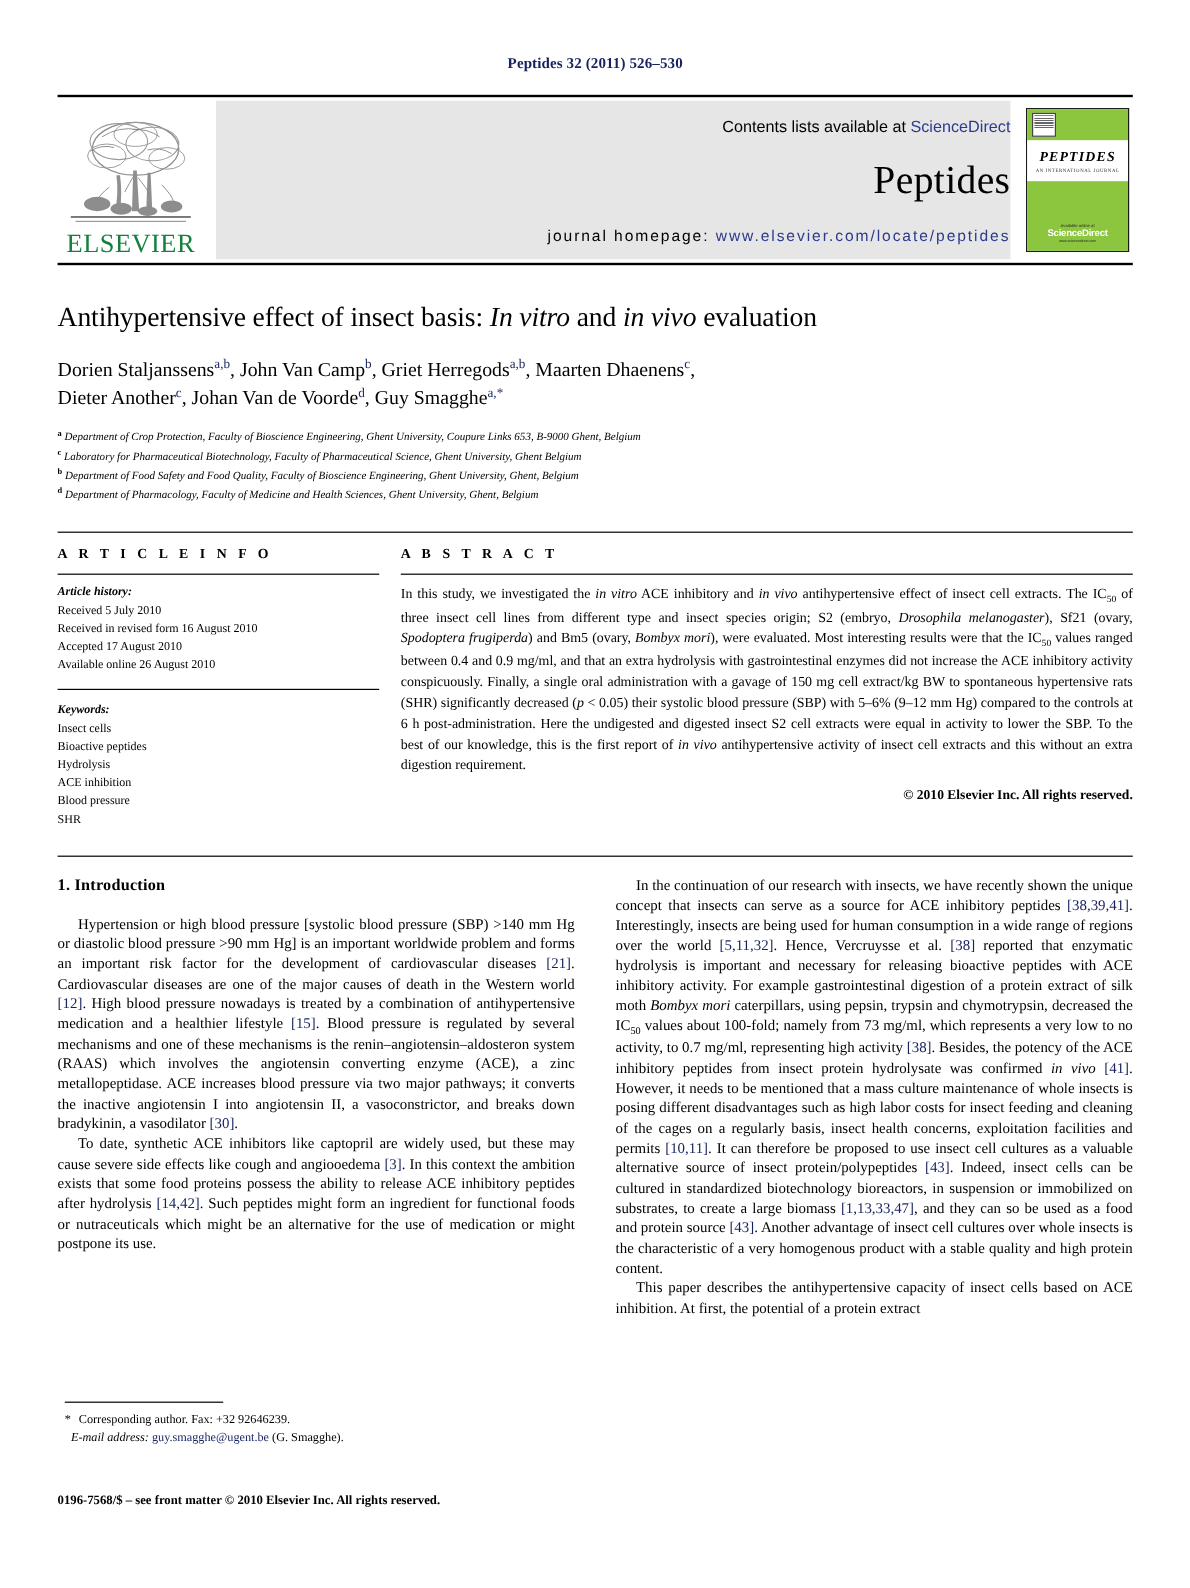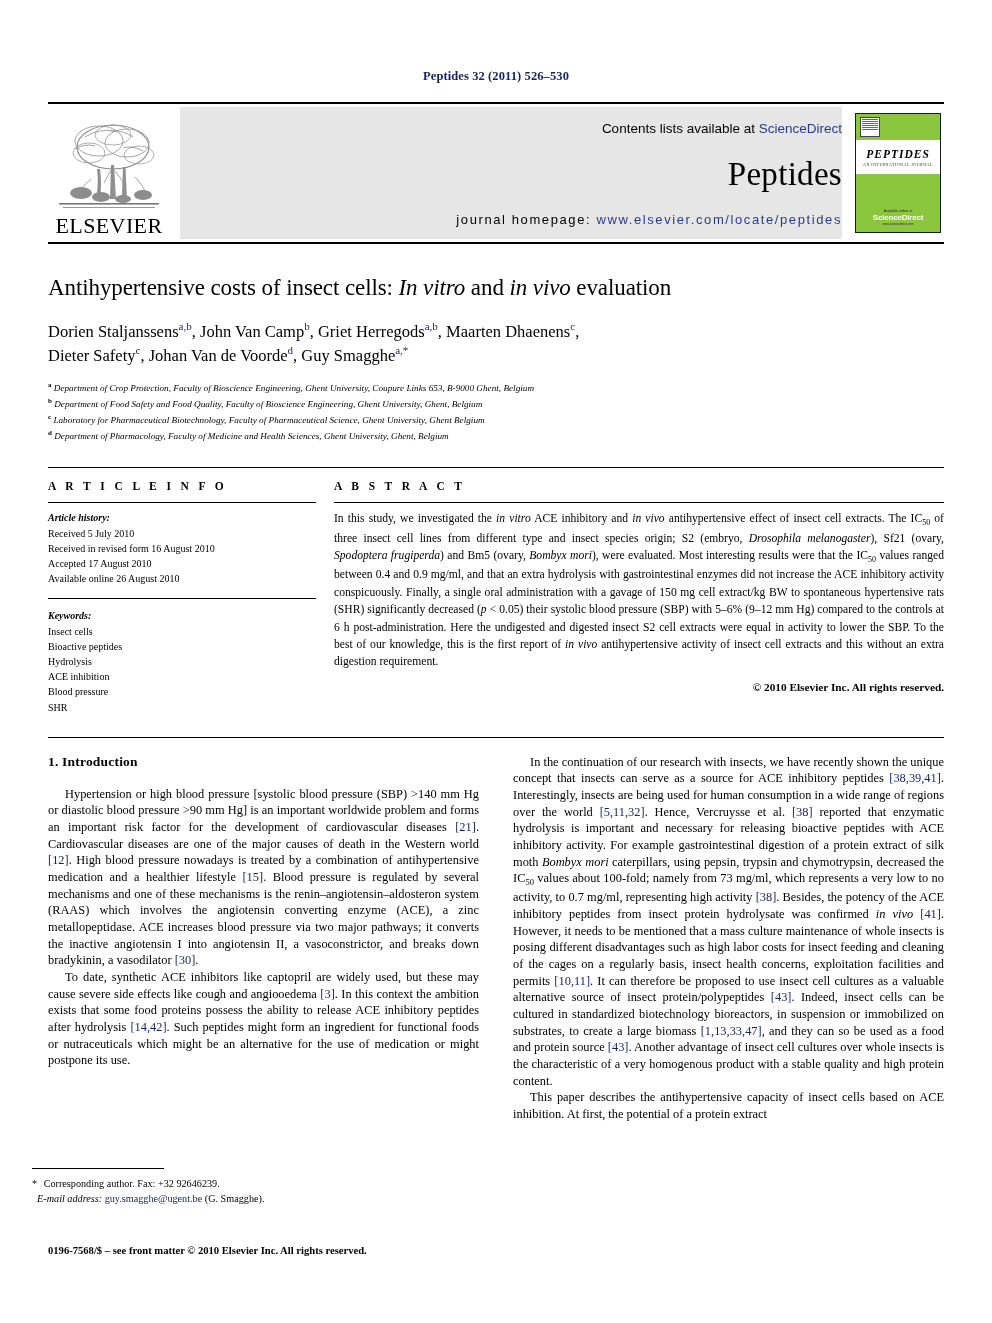--- a/index.html
+++ b/index.html
@@ -22,21 +22,21 @@
     box-sizing: border-box;
     padding: 0 48px;
   }
 
   
   .running-head {
     text-align: center;
     font-size: 12.5px;
     font-weight: bold;
     color: #16225e;
-    padding-top: 69px;
+    padding-top: 46px;
     letter-spacing: 0.1px;
   }
 
   
   .masthead {
     margin-top: 18px;
     border-top: 2.5px solid #000;
     border-bottom: 2.5px solid #000;
     display: flex;
     align-items: stretch;
@@ -49,21 +49,21 @@
     flex: 0 0 122px;
     display: flex;
     flex-direction: column;
     align-items: center;
     justify-content: flex-end;
     padding-bottom: 2px;
   }
   .tree-wrap { width: 108px; height: 98px; }
   .elsevier-word {
     font-family: "Liberation Serif", serif;
-    color: #000000;
+    color: #15803d;
     font-size: 22px;
     letter-spacing: 0.4px;
     line-height: 1;
     font-weight: 400;
   }
   .masthead-center {
     flex: 1 1 auto;
     background: #e6e6e6;
     margin: 0 10px;
     display: flex;
@@ -261,21 +261,21 @@
     text-indent: 17px;
     hyphens: auto;
   }
   .para i { font-style: italic; }
   .para sub { font-size: 8.5px; }
   .ref { color: #16225e; }
 
   
   .footnote-area {
     position: absolute;
-    left: 32px;
+    left: 54px;
     top: 1168px;
     width: 412px;
   }
   .foot-rule {
     width: 132px;
     border-top: 0.9px solid #000;
     margin-bottom: 7px;
   }
   .footnote {
     font-size: 10.2px;
@@ -370,28 +370,28 @@
             <span class="l1">Available online at</span>
             <span class="l2">ScienceDirect</span>
             <span class="l3">www.sciencedirect.com</span>
           </div>
         </div>
       </div>
     </div>
   </div>
 
   <div class="title-block">
-    <h1 class="article-title"><span>Antihypertensive costs of insect cells: </span><i>In vitro</i><span> and </span><i>in vivo</i><span> evaluation</span></h1>
-
-    <p class="authors"><span>Dorien Staljanssens</span><sup>a,b</sup><span>, John Van Camp</span><sup>b</sup><span>, Griet Herregods</span><sup>a,b</sup><span>, Maarten Dhaenens</span><sup>c</sup><span>,</span><br><span>Dieter Safety</span><sup>c</sup><span>, Johan Van de Voorde</span><sup>d</sup><span>, Guy Smagghe</span><sup>a,*</sup></p>
+    <h1 class="article-title"><span>Antihypertensive effect of insect basis: </span><i>In vitro</i><span> and </span><i>in vivo</i><span> evaluation</span></h1>
+
+    <p class="authors"><span>Dorien Staljanssens</span><sup>a,b</sup><span>, John Van Camp</span><sup>b</sup><span>, Griet Herregods</span><sup>a,b</sup><span>, Maarten Dhaenens</span><sup>c</sup><span>,</span><br><span>Dieter Another</span><sup>c</sup><span>, Johan Van de Voorde</span><sup>d</sup><span>, Guy Smagghe</span><sup>a,*</sup></p>
 
     <div class="affiliations">
       <p class="affil"><sup>a</sup> <span>Department of Crop Protection, Faculty of Bioscience Engineering, Ghent University, Coupure Links 653, B-9000 Ghent, Belgium</span></p>
+      <p class="affil"><sup>c</sup> <span>Laboratory for Pharmaceutical Biotechnology, Faculty of Pharmaceutical Science, Ghent University, Ghent Belgium</span></p>
       <p class="affil"><sup>b</sup> <span>Department of Food Safety and Food Quality, Faculty of Bioscience Engineering, Ghent University, Ghent, Belgium</span></p>
-      <p class="affil"><sup>c</sup> <span>Laboratory for Pharmaceutical Biotechnology, Faculty of Pharmaceutical Science, Ghent University, Ghent Belgium</span></p>
       <p class="affil"><sup>d</sup> <span>Department of Pharmacology, Faculty of Medicine and Health Sciences, Ghent University, Ghent, Belgium</span></p>
     </div>
   </div>
 
   <div class="info-abstract">
 
     <div class="col-info">
       <div class="sec-head">A R T I C L E   I N F O</div>
       <div class="rule-thin"></div>
       <div class="info-group">

